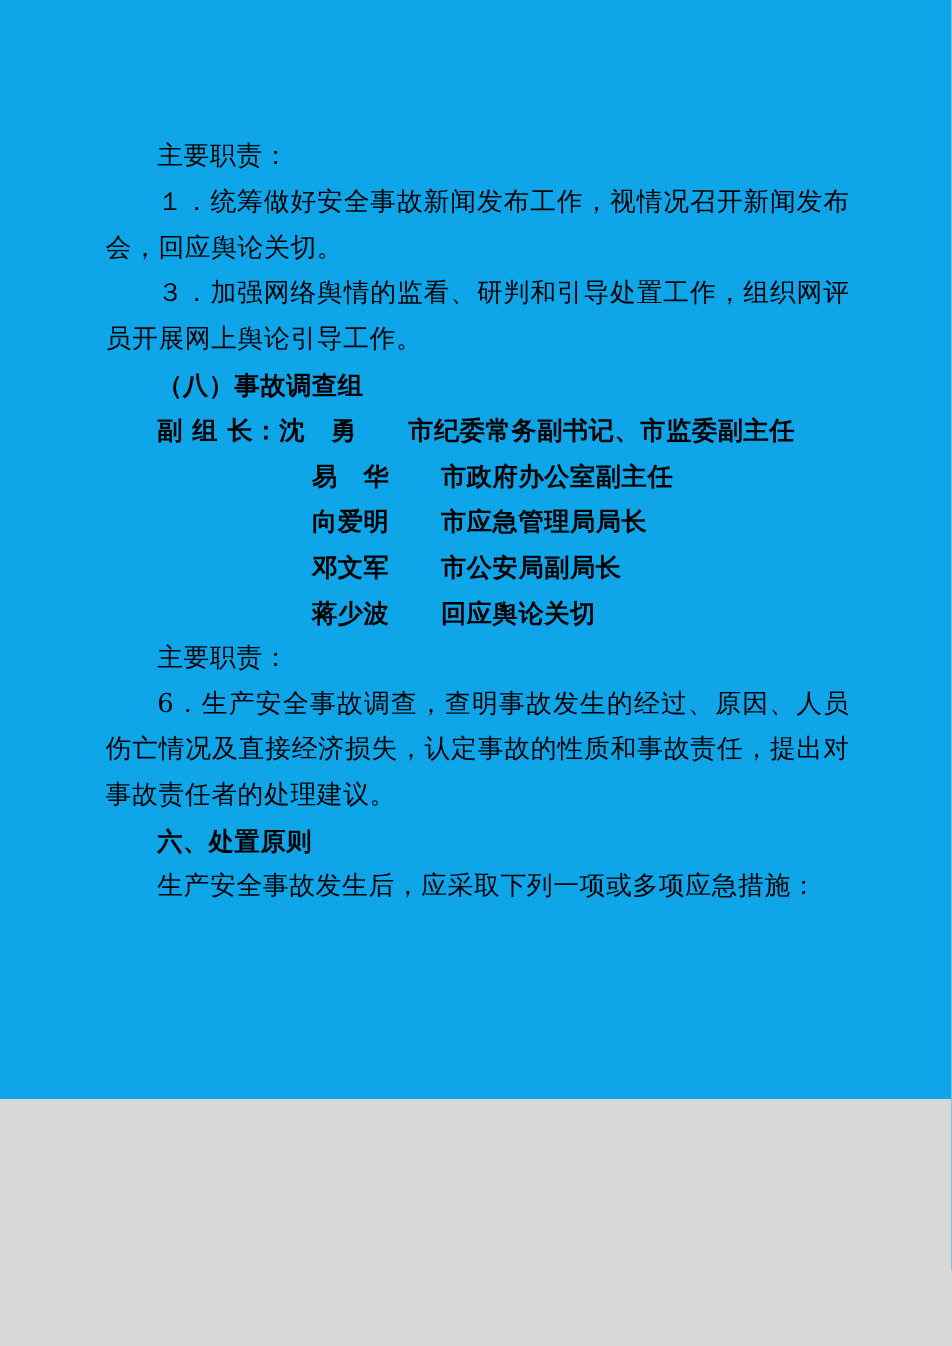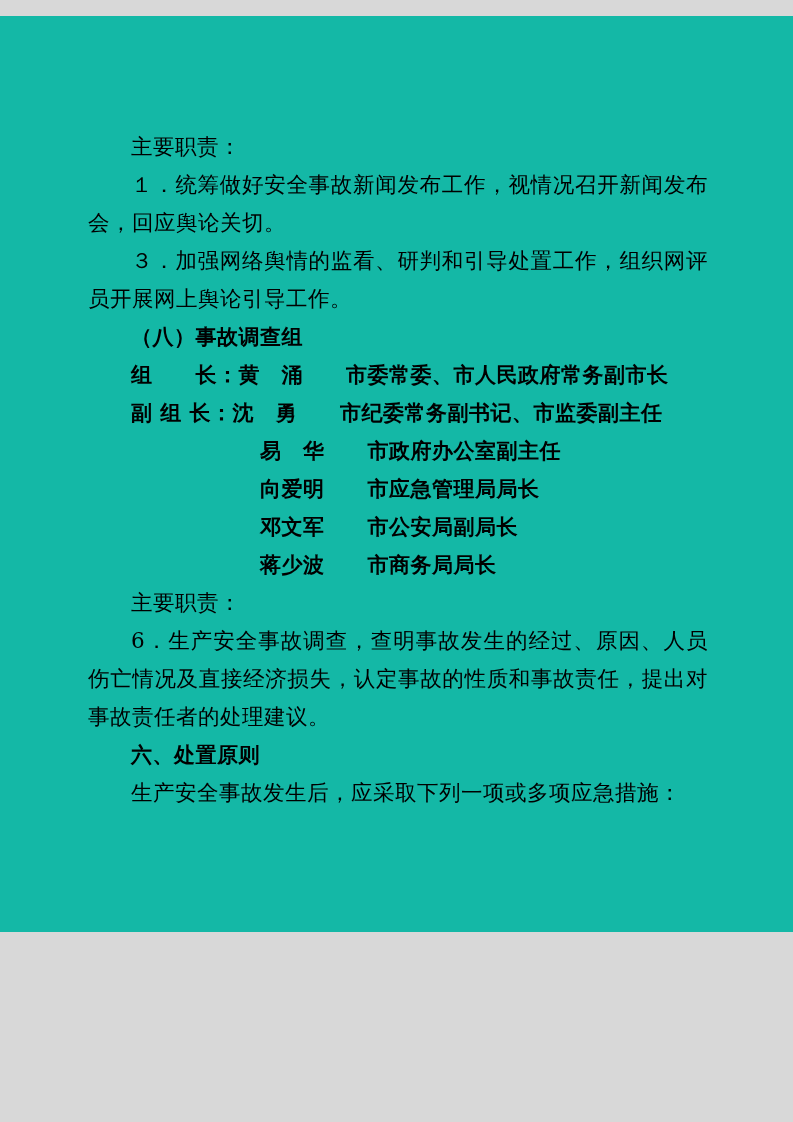--- a/index.html
+++ b/index.html
@@ -6,22 +6,22 @@
     margin: 0;
     padding: 0;
     background: #d8d8d8;
   }
   body {
     font-family: "DejaVu Serif", "Liberation Serif", serif;
   }
   .page {
     width: 793px;
     height: 916px;
-    background: #14b8a6;
-    margin: 16px auto;
+    background: #0ea5e9;
+    margin: 0 auto;
     position: relative;
     box-sizing: border-box;
     overflow: hidden;
   }
   .content {
     position: absolute;
     left: 88px;
     top: 112px;
     width: 620px;
   }
@@ -93,26 +93,25 @@
 <div class="page">
 
   <div class="content">
 
     <p class="para indent">主要职责：</p>
     <p class="para indent">１．统筹做好安全事故新闻发布工作，视情况召开新闻发布会，回应舆论关切。</p>
     <p class="para indent">３．加强网络舆情的监看、研判和引导处置工作，组织网评员开展网上舆论引导工作。</p>
 
     <p class="heading">（八）事故调查组</p>
 
-    <p class="roster-line roster-indent">组　　长：黄　涌　　市委常委、市人民政府常务副市长</p>
     <p class="roster-line roster-indent">副 组 长：沈　勇　　市纪委常务副书记、市监委副主任</p>
     <p class="roster-line roster-sub">易　华　　市政府办公室副主任</p>
     <p class="roster-line roster-sub">向爱明　　市应急管理局局长</p>
     <p class="roster-line roster-sub">邓文军　　市公安局副局长</p>
-    <p class="roster-line roster-sub">蒋少波　　市商务局局长</p>
+    <p class="roster-line roster-sub">蒋少波　　回应舆论关切</p>
 
 
     <p class="para indent">主要职责：</p>
     <p class="para indent">6．生产安全事故调查，查明事故发生的经过、原因、人员伤亡情况及直接经济损失，认定事故的性质和事故责任，提出对事故责任者的处理建议。</p>
 
     <p class="heading">六、处置原则</p>
     <p class="para indent">生产安全事故发生后，应采取下列一项或多项应急措施：</p>
 
   </div>
 

